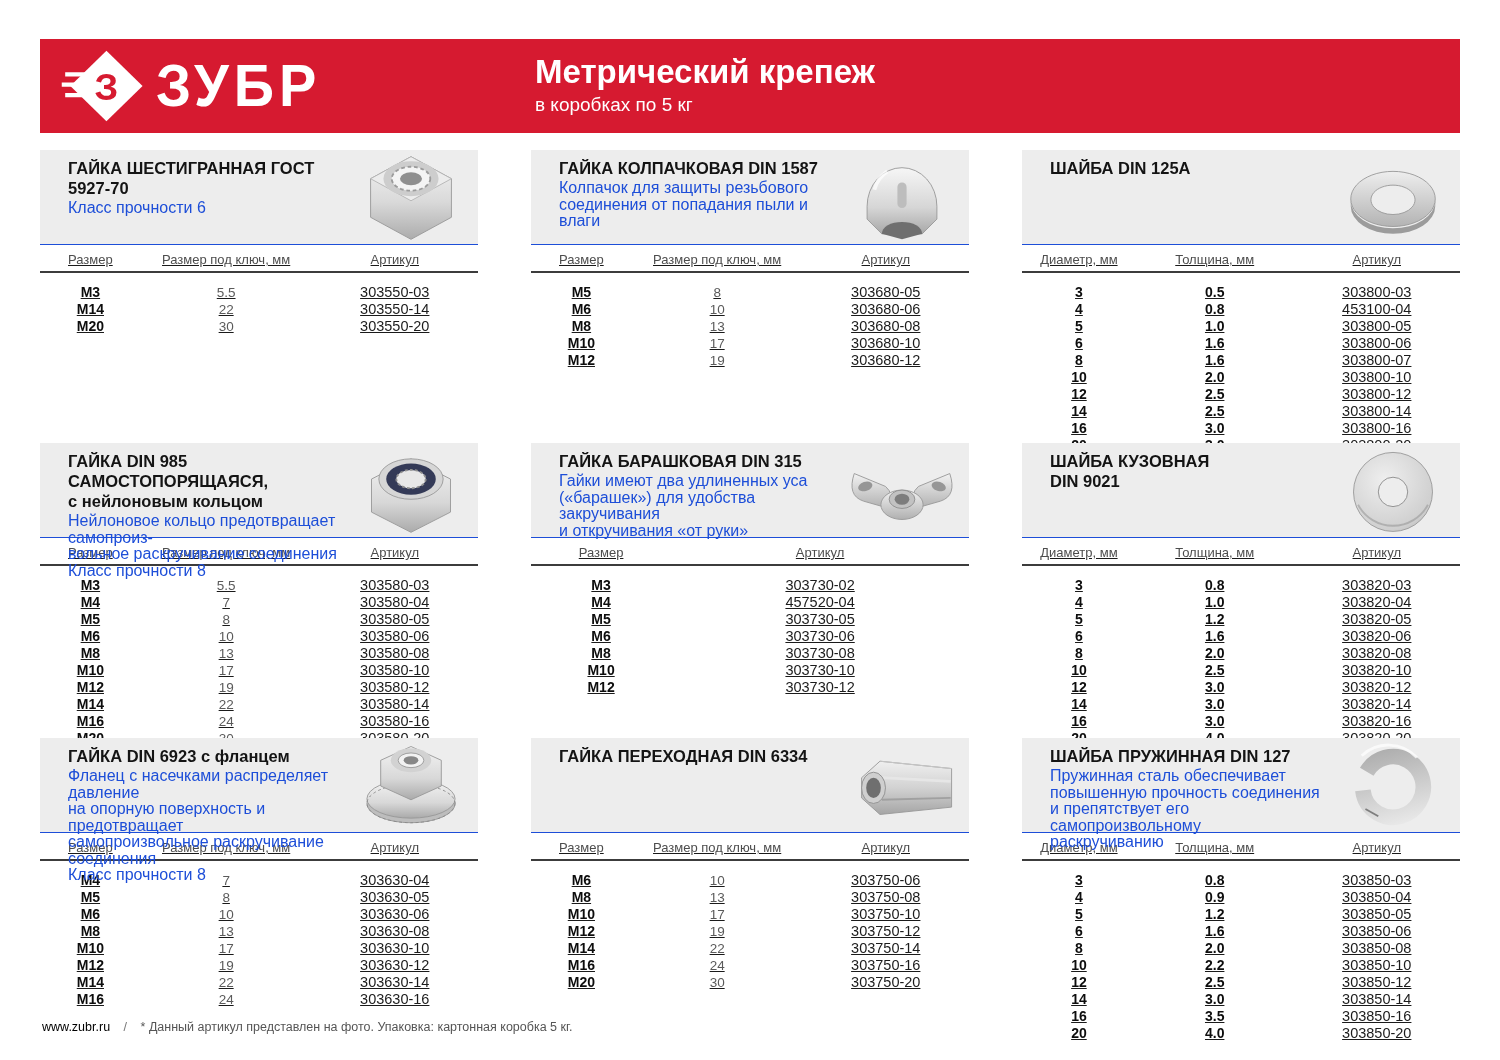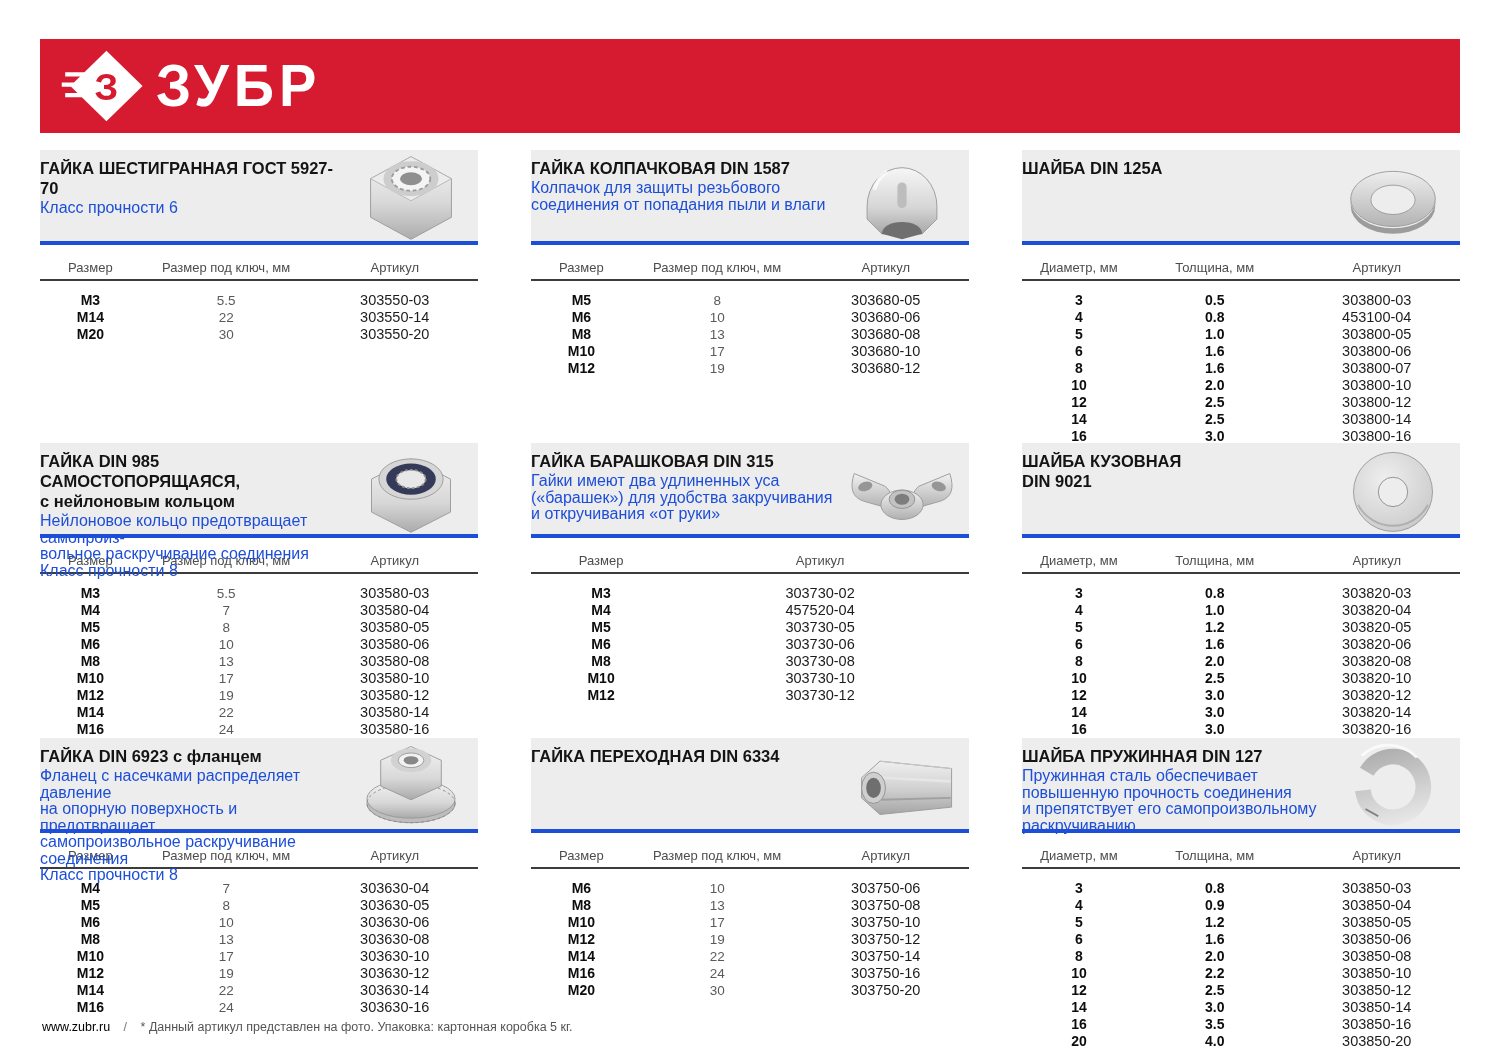--- a/index.html
+++ b/index.html
@@ -16,30 +16,30 @@
   .titles{position:absolute;left:495px;top:14px;color:#fff;}
   .page-title{font-size:33px;font-weight:bold;line-height:38px;margin:0;}
   .page-subtitle{font-size:19px;line-height:24px;margin-top:2px;}
 
   
   .grid{position:absolute;left:40px;top:150px;width:1420px;display:grid;
         grid-template-columns:438px 438px 438px;column-gap:53px;
         grid-template-rows:293px 295px auto;}
   .card{position:relative;}
   .card-head{position:relative;height:95px;background:#ededed;
-             padding:8px 135px 0 0;box-sizing:border-box;
-             border-bottom:4px solid #1d4ed8;}
+             padding:8px 135px 0 28px;box-sizing:border-box;
+             border-bottom:1px solid #1d4ed8;}
   .card-title{font-size:16.5px;font-weight:bold;line-height:20px;margin:0;
               color:#141414;white-space:pre-line;}
   .card-desc{font-size:16px;line-height:16.5px;color:#1d4ed8;margin-top:2px;
              white-space:pre-line;}
   .photo-svg{position:absolute;right:8px;top:3px;width:118px;height:90px;}
 
   
-  table.spec{width:100%;border-collapse:collapse;table-layout:fixed;margin-top:9px;}
+  table.spec{width:100%;border-collapse:collapse;table-layout:fixed;margin-top:1px;text-decoration:underline;}
   table.spec th{font-weight:normal;font-size:13px;color:#4d4d4d;
                 padding:6px 0 4px;text-align:center;
                 border-bottom:2px solid #3c3c3c;}
   table.spec td{text-align:center;font-size:13.5px;line-height:15px;
                 padding:2px 0 0;color:#5a5a5a;}
   table.spec tbody tr:first-child td{padding-top:12px;}
   table.spec td:first-child{font-weight:bold;color:#0d0d0d;font-size:14px;}
   table.spec td:last-child{color:#1c1c1c;font-size:14.5px;}
   table.t-nut th:nth-child(1){width:23%}
   table.t-nut th:nth-child(2){width:39%}
@@ -65,20 +65,24 @@
       <g fill="#fff">
         <polygon points="6,27 32,27 36,32 6,32"></polygon>
         <polygon points="2,39 34,39 38,44 2,44"></polygon>
         <polygon points="6,51 32,51 36,56 6,56"></polygon>
         <polygon points="54,2 96,43 54,84 12,43"></polygon>
       </g>
       <text x="54" y="59" font-size="44" font-weight="bold" text-anchor="middle" fill="#d61a30">З</text>
     </svg>
     <span class="brand">ЗУБР</span>
   </div>
+  <div class="titles">
+    <h1 class="page-title">Метрический крепеж</h1>
+    <div class="page-subtitle">в коробках по 5 кг</div>
+  </div>
 </header>
 
 <main class="grid">
 
   <section class="card">
     <div class="card-head">
       <h2 class="card-title">ГАЙКА ШЕСТИГРАННАЯ ГОСТ 5927-70</h2>
       <div class="card-desc">Класс прочности 6</div>
       <svg class="photo-svg" viewBox="0 0 120 98">
         <defs>

